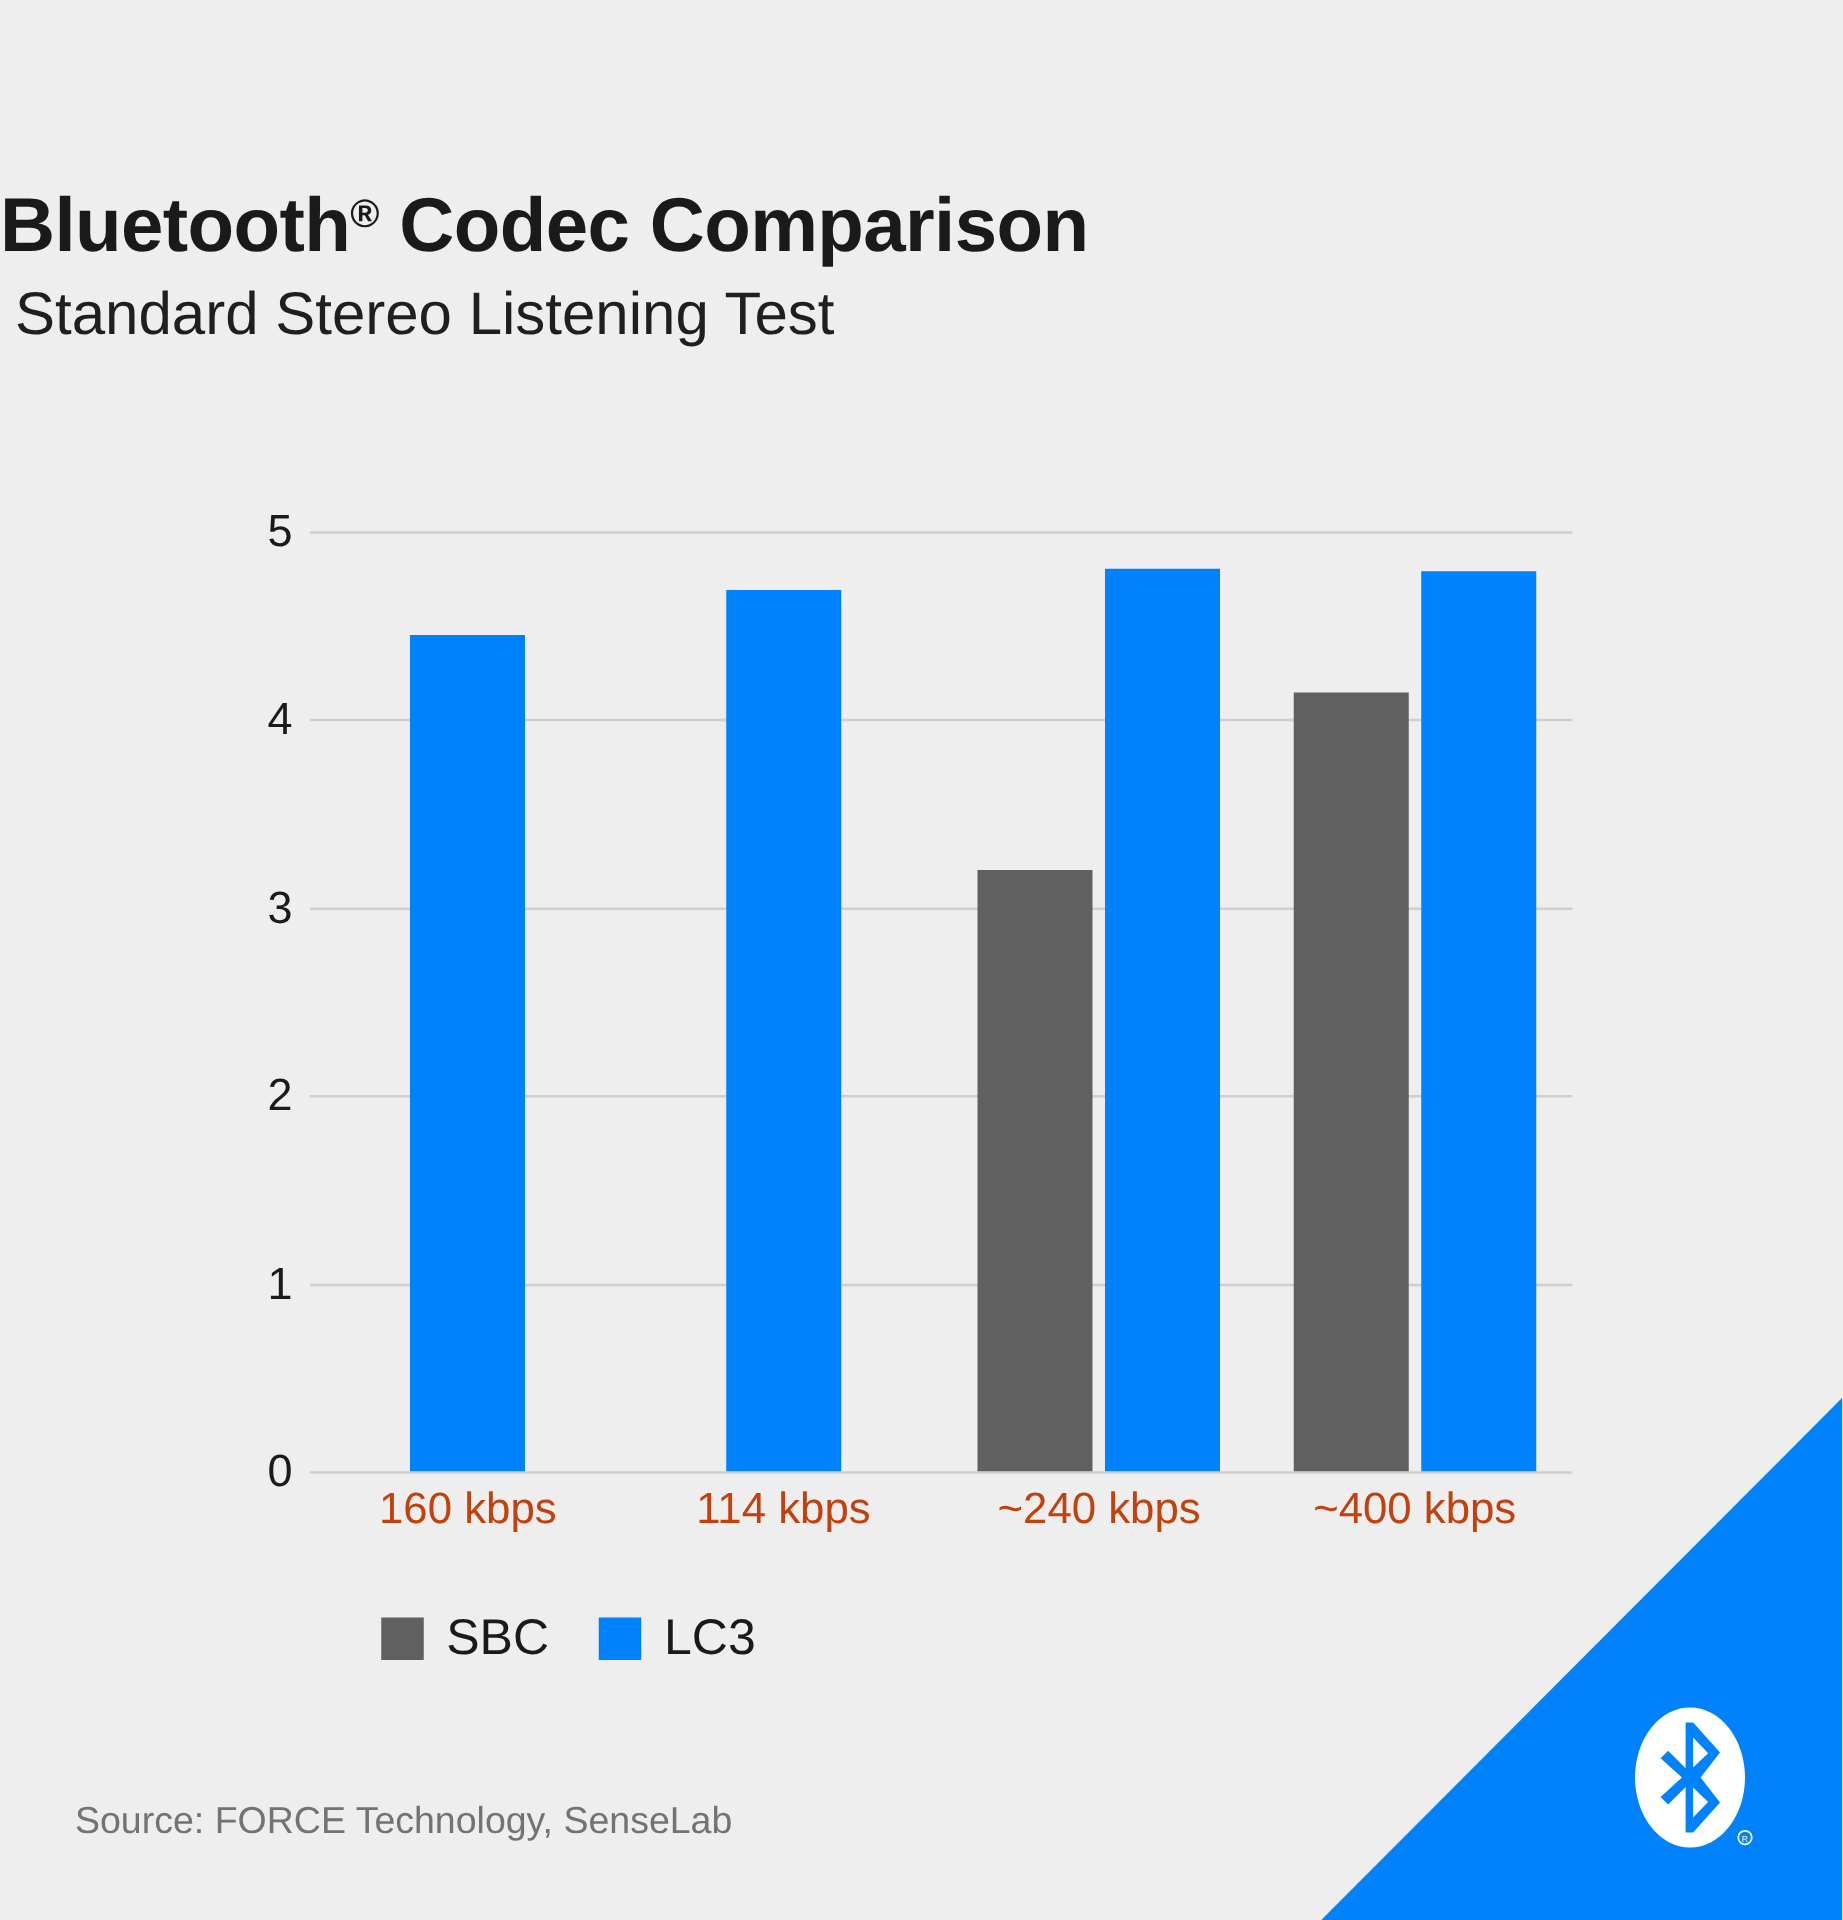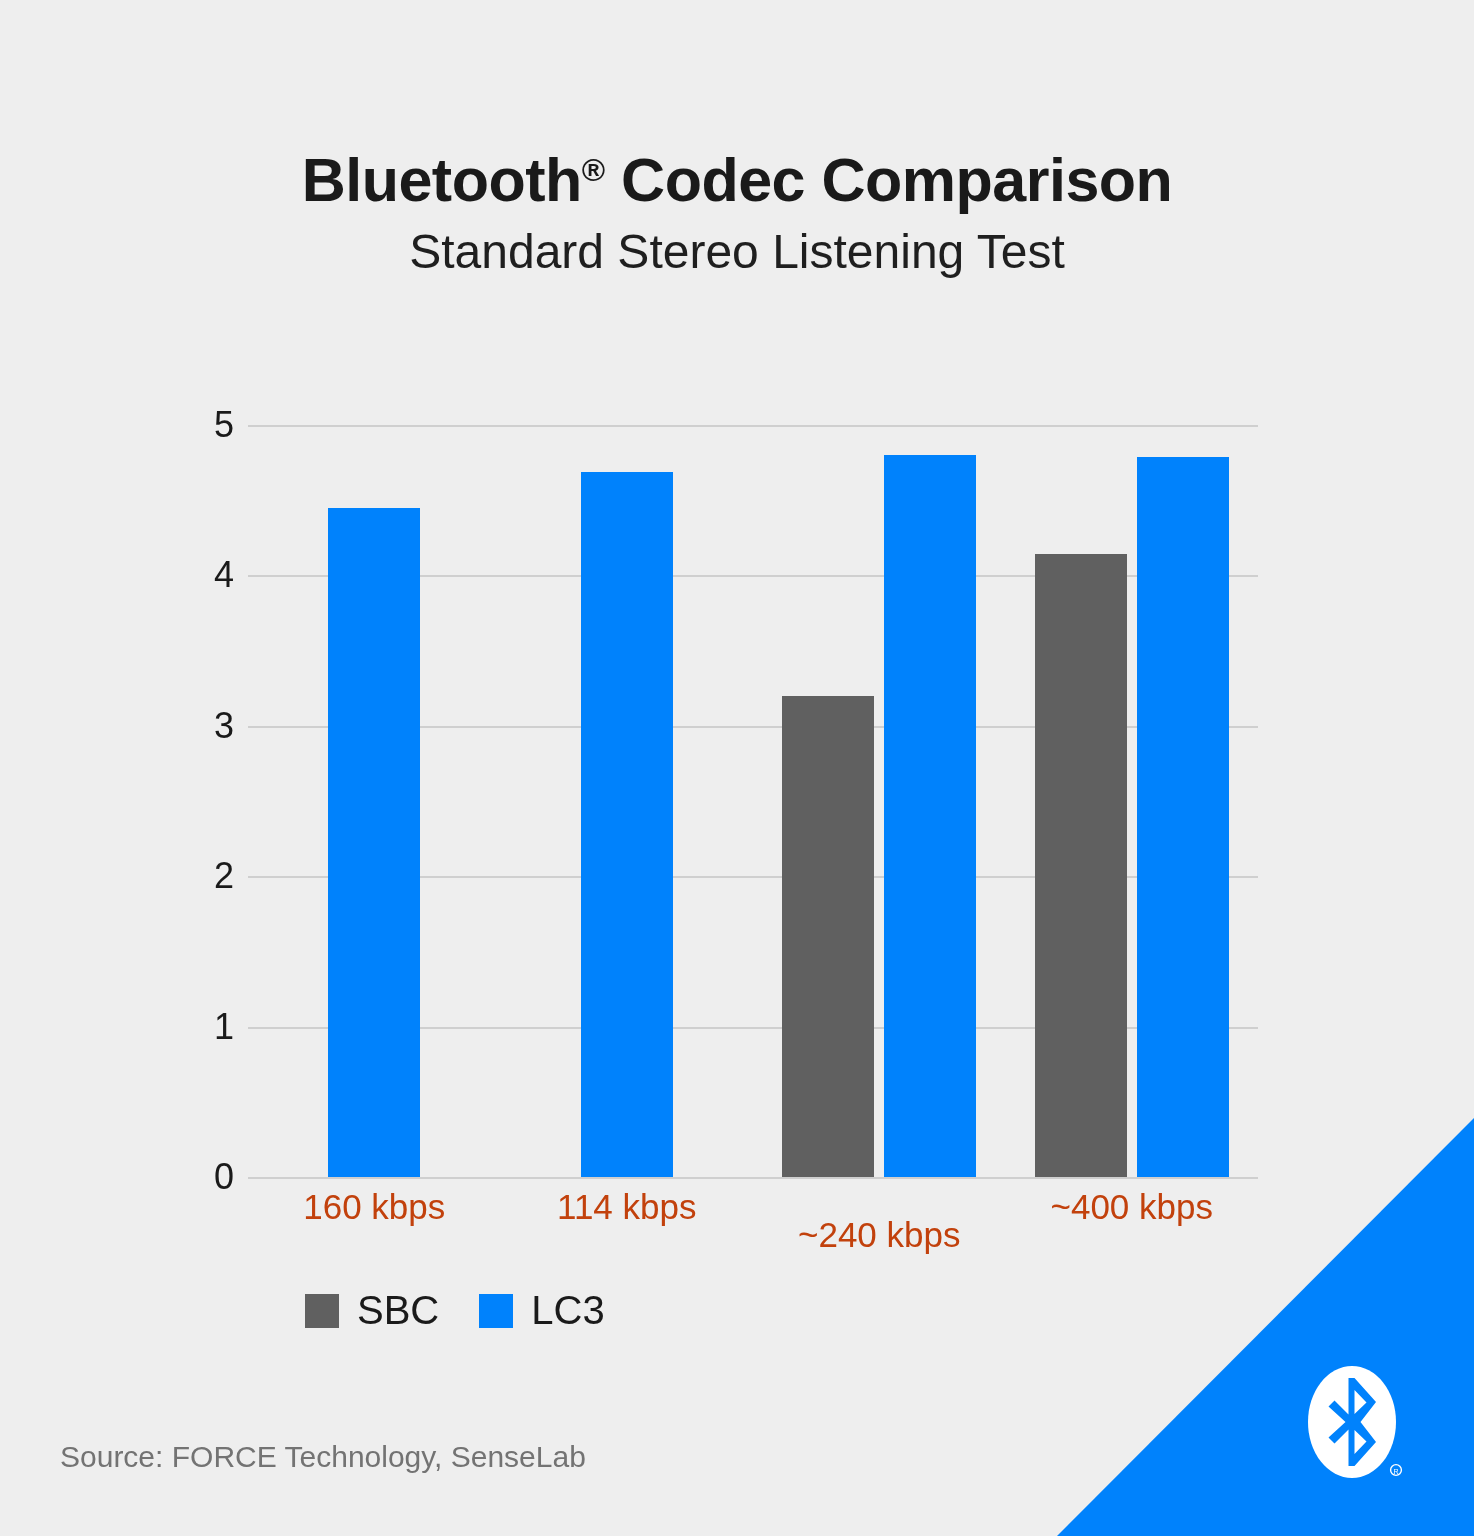--- a/index.html
+++ b/index.html
@@ -37,41 +37,42 @@
     width: 96px;
     height: 128px;
   }
 
   
   #titles {
     position: absolute;
     left: 0;
     top: 148px;
     width: 1474px;
-    text-align: center;
+    text-align: left;
   }
   #chart-title {
     font-size: 61px;
     font-weight: bold;
     color: #1a1a1a;
     letter-spacing: -0.5px;
     line-height: 1.05;
     margin: 0;
   }
   #chart-title .reg {
     font-size: 0.52em;
     vertical-align: 0.62em;
     font-weight: bold;
   }
   #chart-subtitle {
     font-size: 48px;
     font-weight: normal;
     color: #1f1f1f;
     line-height: 1.1;
     margin: 14px 0 0 0;
+    padding-left: 12px;
   }
 
   
   #plot {
     position: absolute;
     left: 248px;
     top: 425px;
     width: 1010px;
     height: 752px;
   }
@@ -201,21 +202,21 @@
         <div class="bar" title="LC3: 4.8" style="height: 721.92px; background: rgb(0, 130, 252);"></div>
       </div>
       <div class="group" style="left: 757.5px; width: 252.5px;">
         <div class="bar" title="SBC: 4.14" style="height: 622.656px; background: rgb(96, 96, 96);"></div>
         <div class="bar" title="LC3: 4.79" style="height: 720.416px; background: rgb(0, 130, 252);"></div>
       </div>
     </div>
   <div id="xlabels">
       <div class="xlabel" style="left: 0px; width: 252.5px;">160 kbps</div>
       <div class="xlabel" style="left: 252.5px; width: 252.5px;">114 kbps</div>
-      <div class="xlabel" style="left: 505px; width: 252.5px; margin-top: 28px;">~240 kbps</div>
+      <div class="xlabel" style="left: 505px; width: 252.5px;">~240 kbps</div>
       <div class="xlabel" style="left: 757.5px; width: 252.5px;">~400 kbps</div>
     </div>
 </div>
 
 <div id="legend">
     <div class="legend-item">
       <span class="legend-swatch" style="background: rgb(96, 96, 96);"></span>
       <span class="legend-label">SBC</span>
     </div>
     <div class="legend-item">

